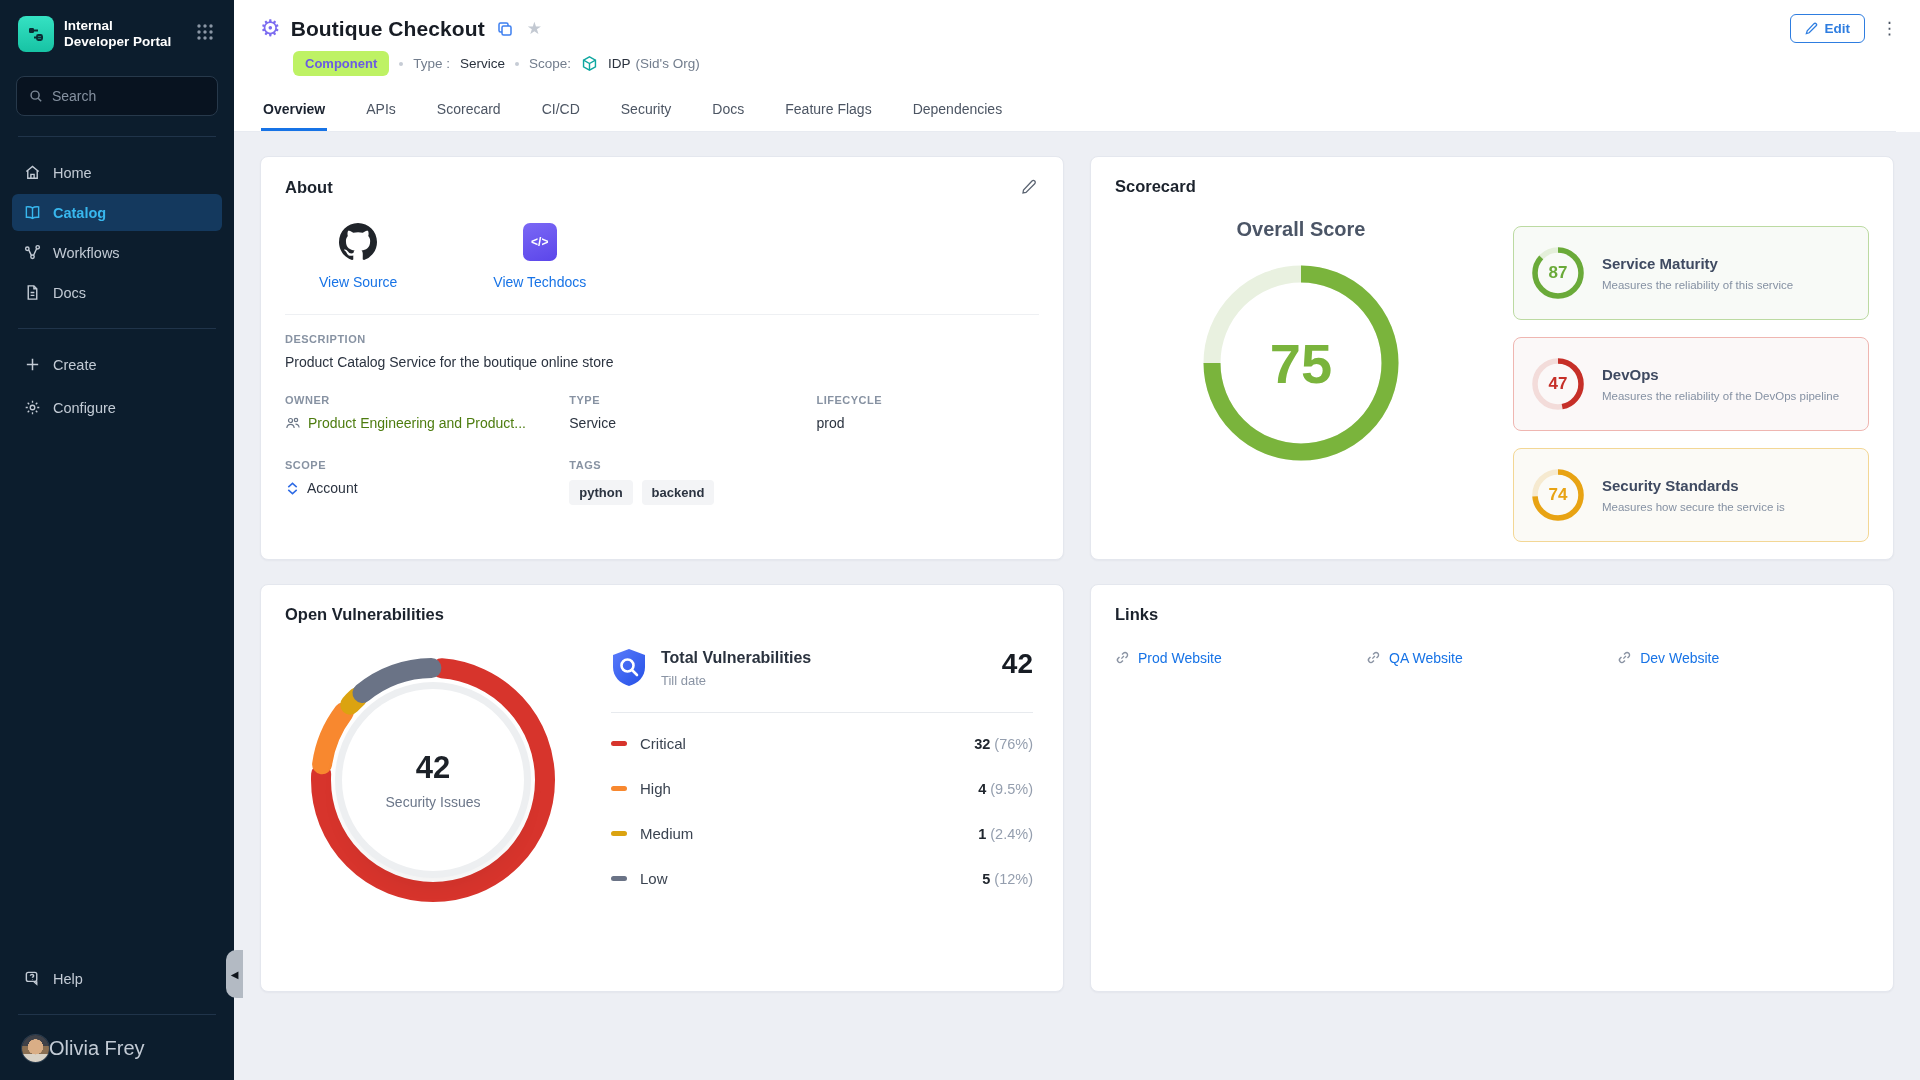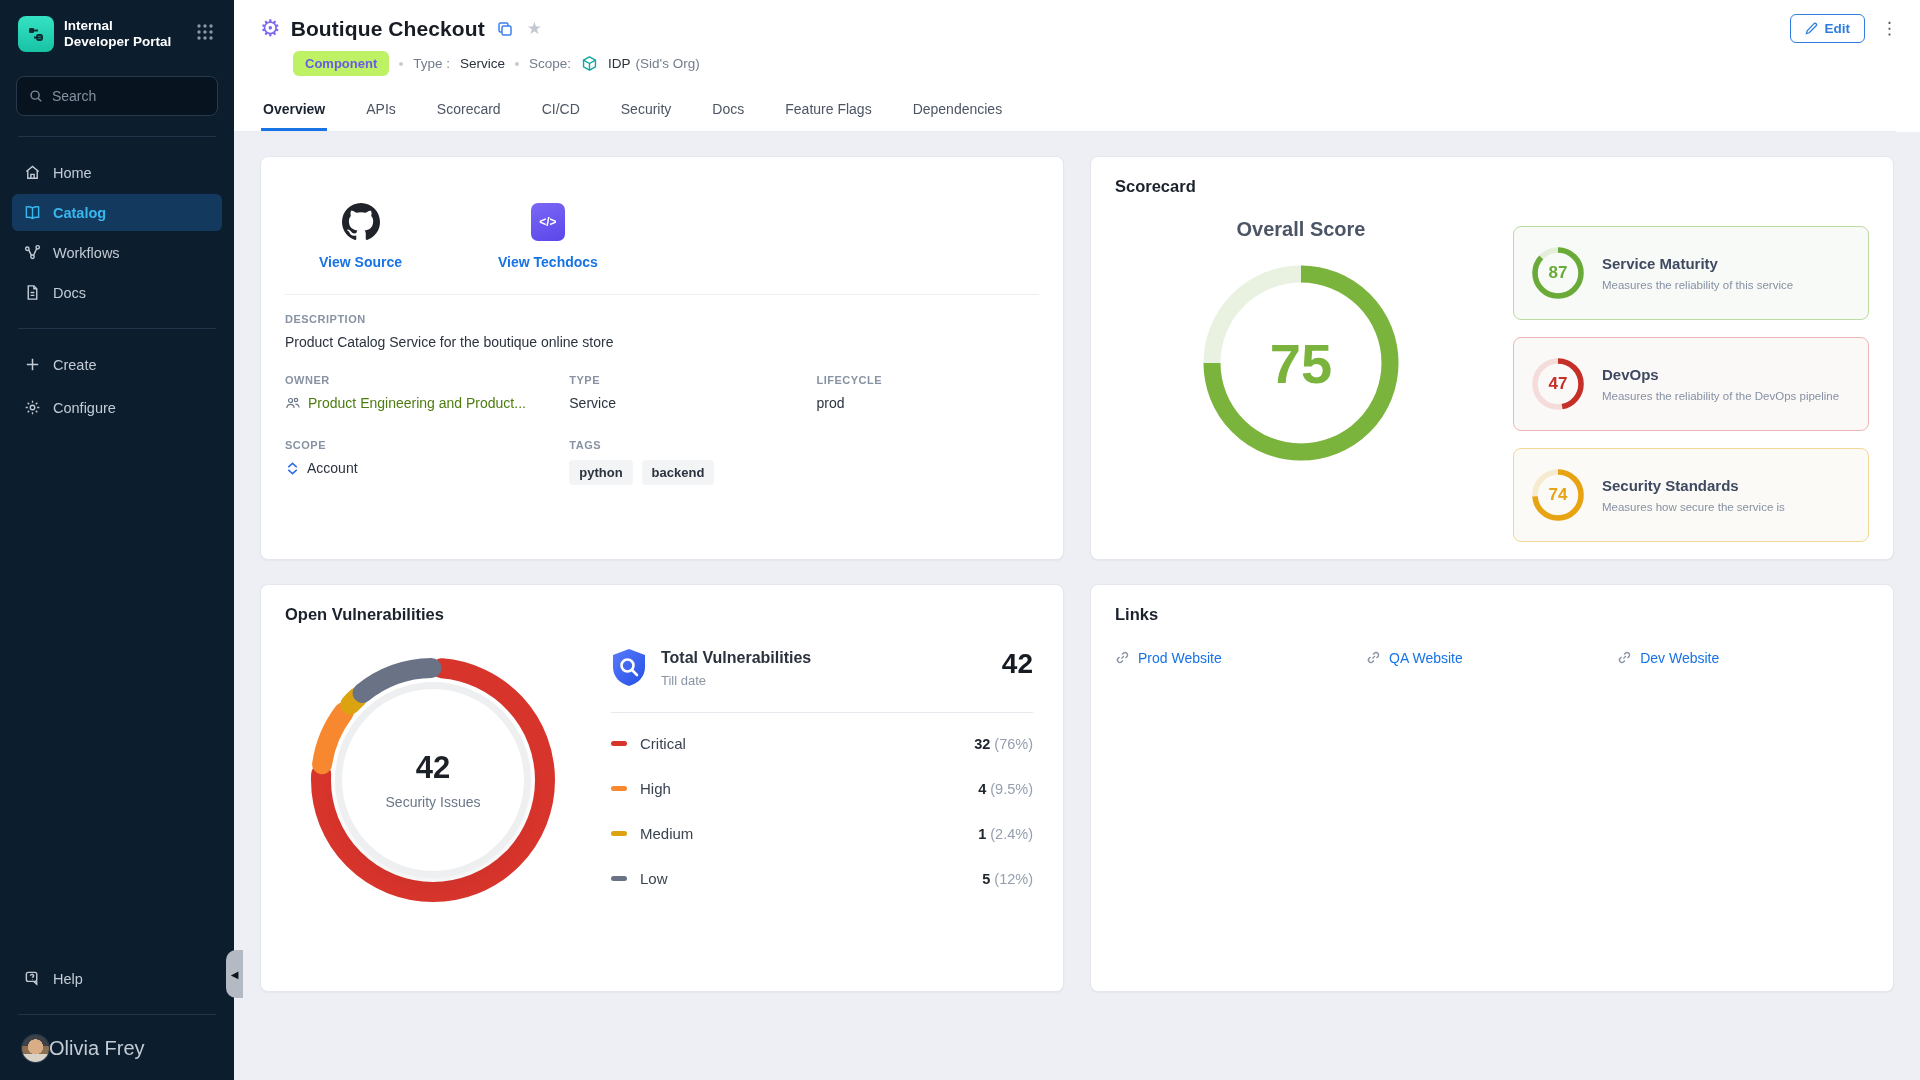--- a/index.html
+++ b/index.html
@@ -47,21 +47,21 @@
   .tab.active { color:#1b2330; font-weight:bold; border-bottom-color:#1773e6; }
 
   .content { flex:1; padding:24px 26px; display:grid; grid-template-columns:1fr 1fr; grid-template-rows:404px 408px; gap:24px 26px; background:#edeff4; }
   .card { background:#fff; border:1px solid #e4e7ee; border-radius:8px; padding:20px 24px; box-shadow:0 1px 2px rgba(16,24,40,.04); overflow:hidden; }
   .card-head { display:flex; align-items:center; justify-content:space-between; }
   .card-title { font-size:16.5px; font-weight:bold; color:#1b222c; }
 
   
   .about-links { display:flex; gap:96px; padding:26px 0 24px 34px; }
   .about-link { display:flex; flex-direction:column; align-items:center; gap:13px; cursor:pointer; }
-  .about-link .lbl { color:#1773e6; font-size:14px; font-weight:bold; }
+  .about-link .lbl { color:#1773e6; font-size:14px; font-weight:normal; }
   .techdocs-box { width:34px; height:38px; border-radius:7px; background:linear-gradient(160deg,#7b68f5,#5b46ea); color:#fff; font-size:12px; font-weight:bold; display:flex; align-items:center; justify-content:center; }
   .about-divider { height:1px; background:#eef0f3; margin:0 0 18px; }
   .f-label { font-size:11px; letter-spacing:.5px; color:#8792a2; font-weight:bold; margin-bottom:9px; }
   .f-value { font-size:14px; color:#2b3340; }
   .about-fields { display:grid; grid-template-columns:1.15fr 1fr 0.9fr; row-gap:28px; margin-top:24px; }
   .owner-link { color:#4d7c0f; display:flex; align-items:center; gap:7px; font-size:14px; cursor:pointer; }
   .tag-row { display:flex; gap:9px; }
   .tag-chip { background:#f3f4f6; border-radius:4px; padding:5px 10px; font-size:13px; font-weight:bold; color:#2b3340; cursor:pointer; }
   .scope-val { display:flex; align-items:center; gap:7px; }
 
@@ -266,20 +266,28 @@
         <div class="tab">Security</div>
         <div class="tab">Docs</div>
         <div class="tab">Feature Flags</div>
         <div class="tab">Dependencies</div>
       </div>
     </header>
 
     <div class="content">
 
       <section class="card">
+        <div class="card-head">
+          <div class="card-title">About</div>
+          <button class="icon-btn">
+            <svg width="16" height="16" viewBox="0 0 16 16" fill="none" stroke="#5b6472" stroke-width="1.3">
+              <path d="M11 2a1.9 1.9 0 0 1 2.7 2.7L5 13.5 2 14l.5-3Z"></path>
+            </svg>
+          </button>
+        </div>
 
         <div class="about-links">
           <div class="about-link">
             <svg width="38" height="38" viewBox="0 0 16 16" fill="#20242a">
               <path d="M8 0C3.58 0 0 3.58 0 8c0 3.54 2.29 6.53 5.47 7.59.4.07.55-.17.55-.38 0-.19-.01-.82-.01-1.49-2.01.37-2.53-.49-2.69-.94-.09-.23-.48-.94-.82-1.13-.28-.15-.68-.52-.01-.53.63-.01 1.08.58 1.23.82.72 1.21 1.87.87 2.33.66.07-.52.28-.87.51-1.07-1.78-.2-3.64-.89-3.64-3.95 0-.87.31-1.59.82-2.15-.08-.2-.36-1.02.08-2.12 0 0 .67-.21 2.2.82.64-.18 1.32-.27 2-.27s1.36.09 2 .27c1.53-1.04 2.2-.82 2.2-.82.44 1.1.16 1.92.08 2.12.51.56.82 1.27.82 2.15 0 3.07-1.87 3.75-3.65 3.95.29.25.54.73.54 1.48 0 1.07-.01 1.93-.01 2.2 0 .21.15.46.55.38A8.01 8.01 0 0 0 16 8c0-4.42-3.58-8-8-8z"></path>
             </svg>
             <span class="lbl">View Source</span>
           </div>
           <div class="about-link">
             <div class="techdocs-box">

